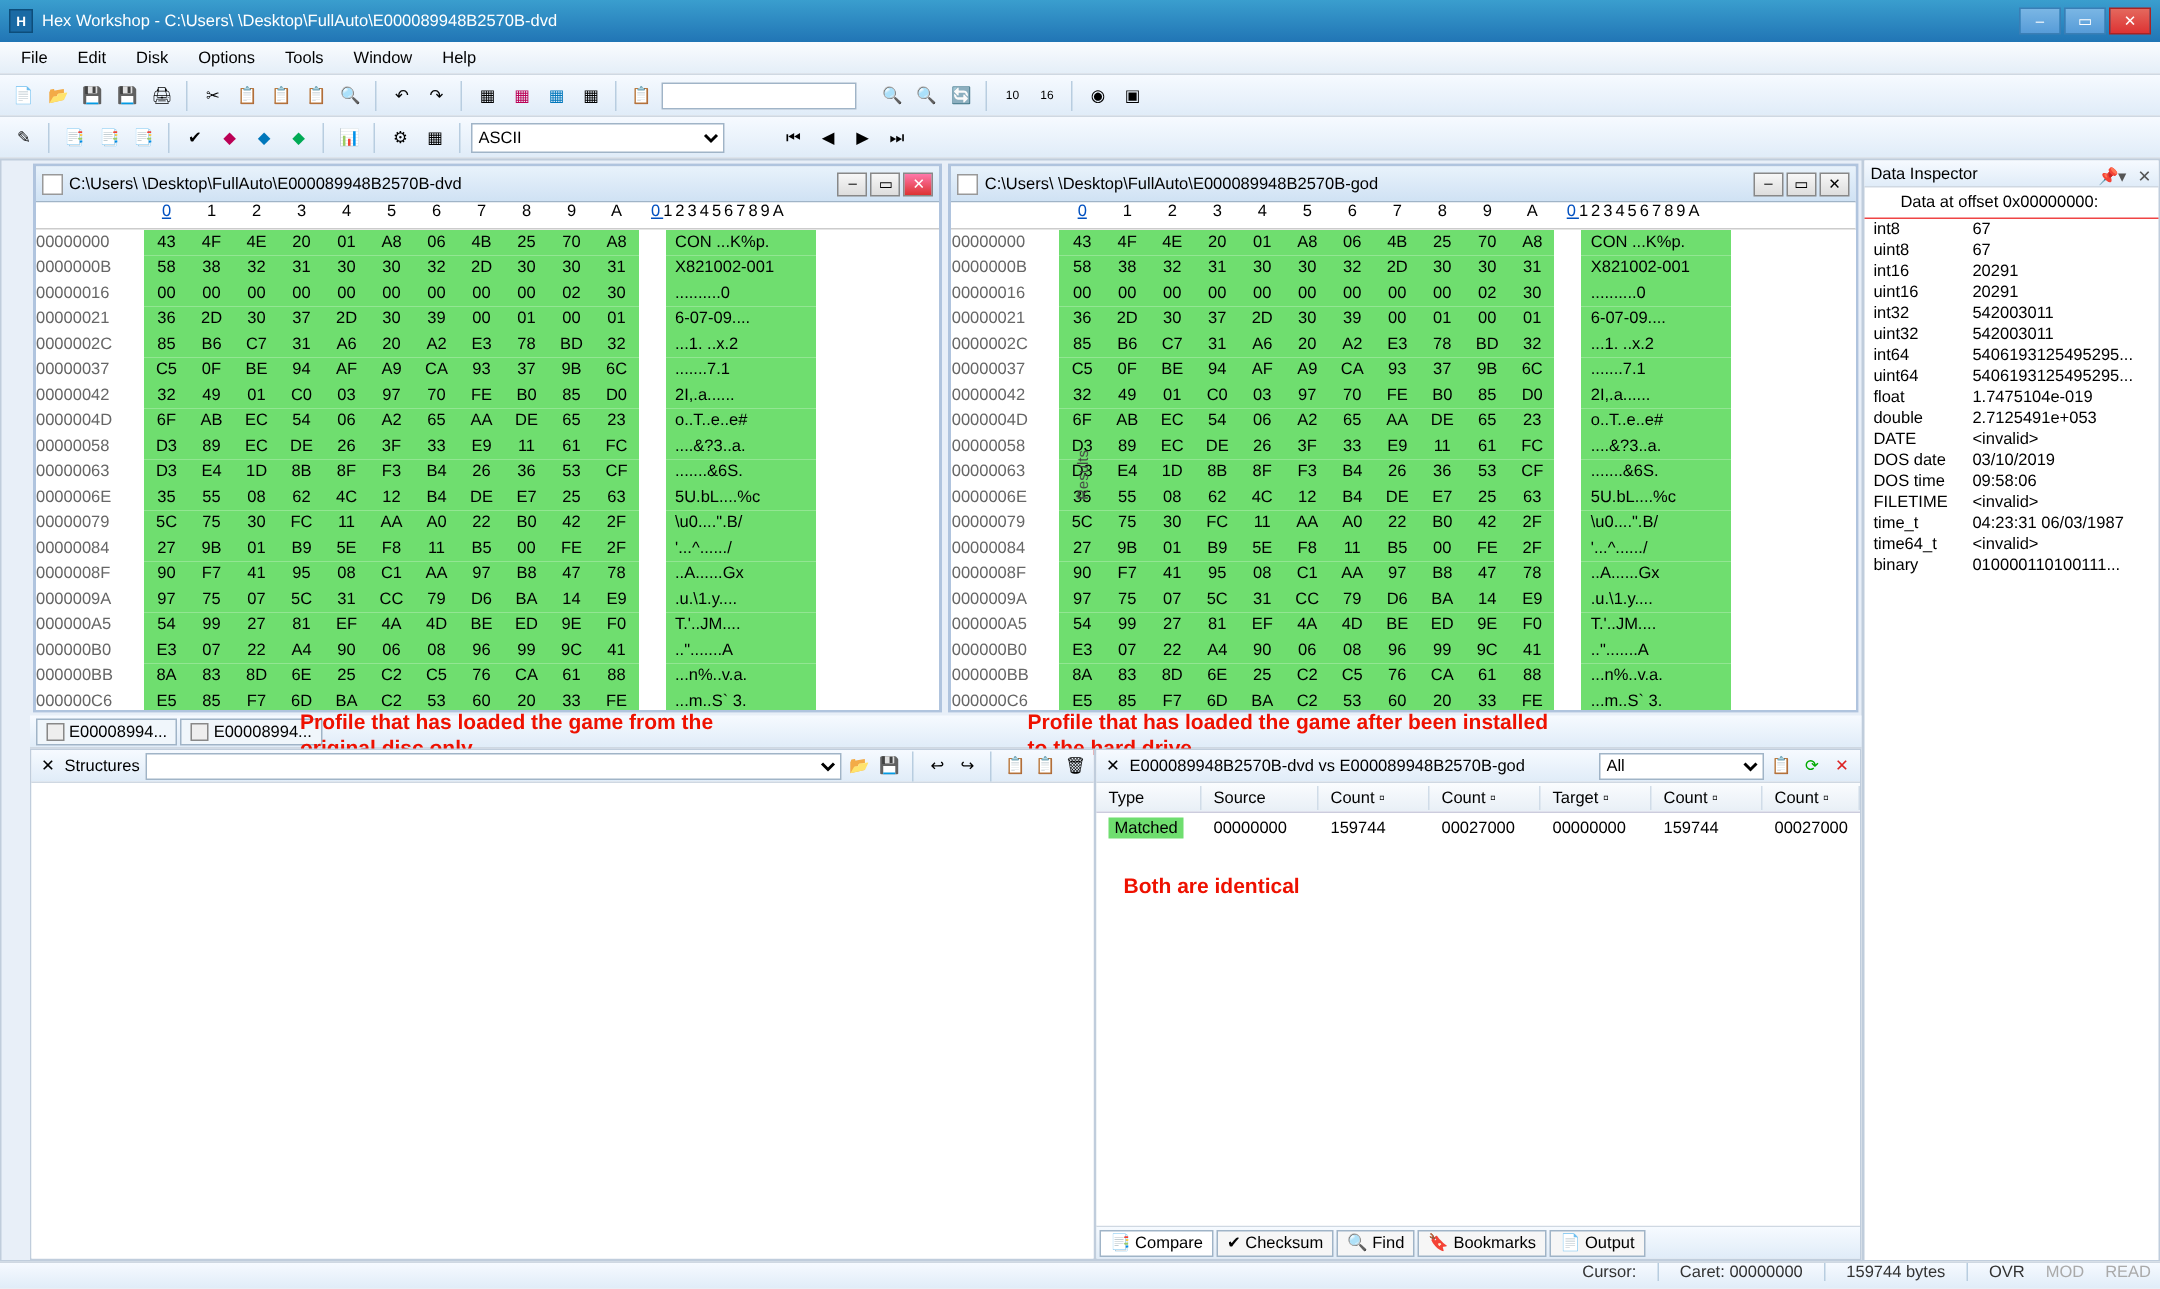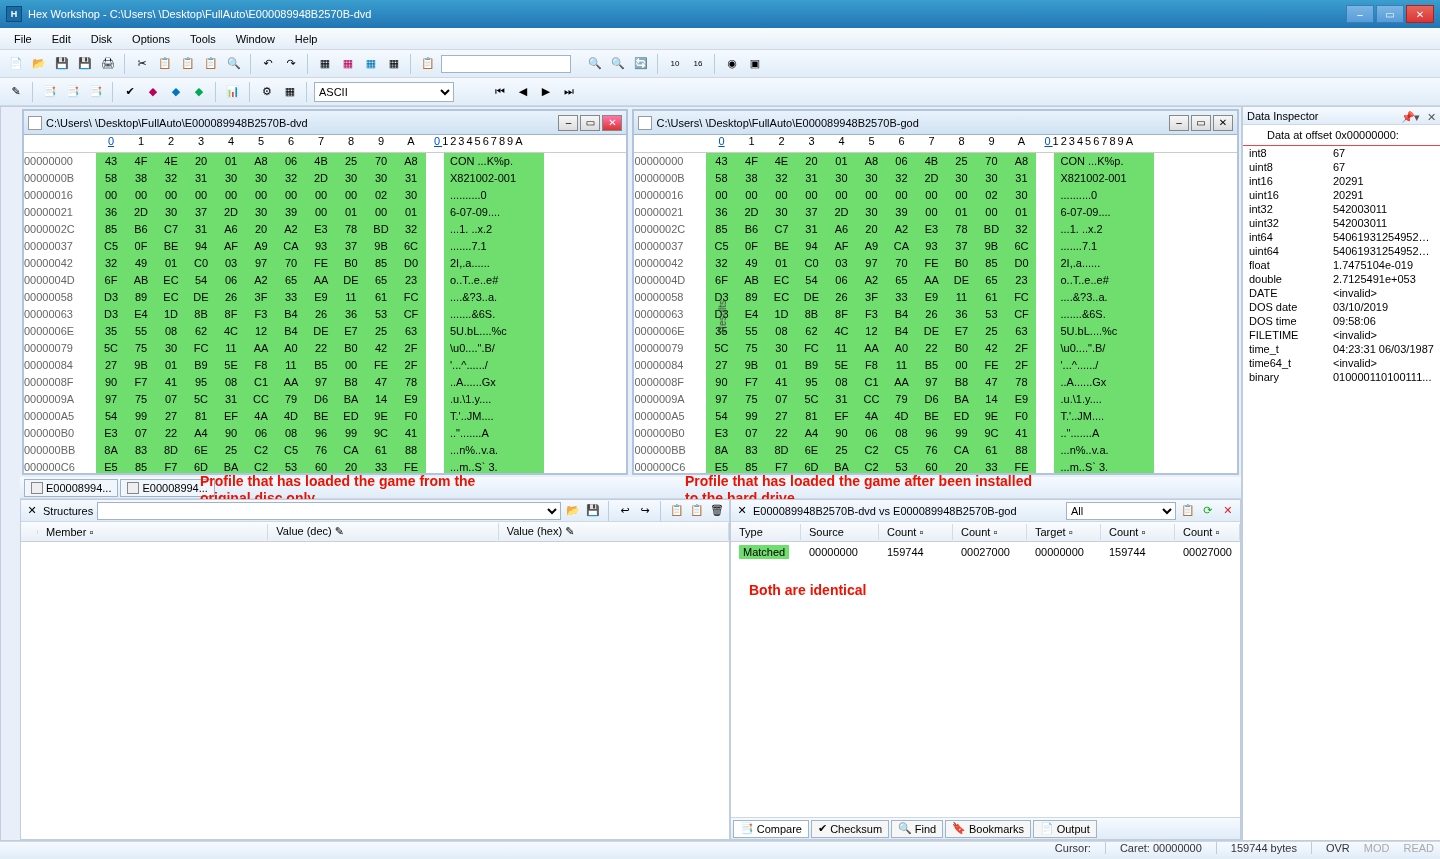--- a/index.html
+++ b/index.html
@@ -15,21 +15,21 @@
 
 
 .menubar { height: 22px; background: linear-gradient(#fafcfe,#e4eef8); display: flex; align-items: center; padding: 0 4px; border-bottom: 1px solid #cfd8e2; }
 .menubar span { padding: 3px 10px; cursor: pointer; }
 
 
 .toolbar { height: 28px; background: linear-gradient(#f6faff,#e0ecf8); border-bottom: 1px solid #cfd8e2; display: flex; align-items: center; padding: 2px 6px; gap: 3px; }
 .tbtn { width: 20px; height: 20px; border: 1px solid transparent; display:flex; align-items:center; justify-content:center; cursor:pointer; font-size:11px; }
 .tsep { width: 2px; height: 20px; border-left: 1px solid #b8cde0; margin: 0 3px; }
 .toolbar input { height: 18px; width: 130px; border: 1px solid #a0b4c7; padding: 1px 3px; }
-.toolbar select { height: 20px; width: 140px; border: 1px solid #a0b4c7; background:#fff; }
+.toolbar select { height: 20px; width: 169px; border: 1px solid #a0b4c7; background:#fff; }
 
 
 .main { display: flex; height: calc(100% - 28px - 22px - 28px - 28px - 18px); position: relative; }
 .workspace-col { flex: 1; display: flex; flex-direction: column; border: 1px solid #c0cddc; background: #e8eff8; padding-left: 19px; }
 .hex-row { display: flex; height: 370px; }
 
 .hex-window { flex: 1; border: 2px solid #b0c4de; background: #fff; margin: 2px; display: flex; flex-direction: column; min-width: 0; }
 .hex-titlebar { height: 24px; background: linear-gradient(#e8f2fb,#d0e2f4); display: flex; align-items: center; padding: 2px 4px; border-bottom: 1px solid #a0b4c7; }
 .hex-titlebar .doc-icon { width:14px;height:14px;background:#fff;border:1px solid #999;margin-right:4px;}
 .hex-titlebar .path { flex:1; overflow:hidden; text-overflow:ellipsis; white-space: nowrap; }
@@ -72,21 +72,21 @@
 .matched-badge { background:#6fde6f; padding:1px 4px; }
 
 
 .data-inspector { width: 200px; border:1px solid #c0cddc; background:#fff; display:flex; flex-direction:column;}
 .di-title { height:18px; background:linear-gradient(#f6faff,#e0ecf8); border-bottom:1px solid #cfd8e2; display:flex; align-items:center; justify-content:space-between; padding:0 4px; font-size:11px;}
 .di-title .pins { display:flex; gap:3px; }
 .di-title .pin { width:10px;height:10px;cursor:pointer; color:#555;}
 .di-offset { padding:4px 24px; border-bottom:1px solid #ef4444;}
 .di-list { flex:1; overflow:auto;}
 .di-row { display:flex; padding:1px 6px; }
-.di-row .k { width:84px; }
+.di-row .k { width:66px; }
 .di-row .v { flex:1; overflow:hidden; text-overflow:ellipsis; white-space:nowrap;}
 
 
 .bottom-tabs { height:22px; background:linear-gradient(#f6faff,#e0ecf8); border-top:1px solid #cfd8e2; display:flex; align-items:center; padding:0 2px; gap:2px;}
 .btab { height:18px; padding:2px 6px; border:1px solid #a0b4c7; background:#f6f6f6; cursor:pointer; display:flex; align-items:center; gap:3px;}
 .btab.active { background:#fff; }
 .side-label-r { position:absolute; right:-2px; writing-mode:vertical-rl; transform:rotate(180deg); font-size:10px; color:#444;}
 
 
 .statusbar { height:18px; background:linear-gradient(#f6faff,#e0ecf8); border-top:1px solid #cfd8e2; display:flex; justify-content:flex-end; padding:0 6px; gap:14px; font-size:11px; color:#333;}
@@ -303,26 +303,20 @@
           <div class="mini-tb">📂</div>
           <div class="mini-tb">💾</div>
           <div class="tsep"></div>
           <div class="mini-tb">↩</div>
           <div class="mini-tb">↪</div>
           <div class="tsep"></div>
           <div class="mini-tb">📋</div>
           <div class="mini-tb">📋</div>
           <div class="mini-tb">🗑</div>
         </div>
-        <div class="cols-header">
-          <div class="ch" style="width:8px;"></div>
-          <div class="ch" style="flex:1;"><span>Member</span> ▫</div>
-          <div class="ch" style="flex:1;"><span>Value (dec)</span> ✎</div>
-          <div class="ch" style="flex:1;"><span>Value (hex)</span> ✎</div>
-        </div>
         <div class="panel-body"></div>
 
       </div>
 
       <div class="panel">
         <div class="panel-header">
           <div class="close-x">✕</div>
           <span class="ph-label" style="flex:1;">E000089948B2570B-dvd vs E000089948B2570B-god</span>
           <select style="width:110px;"><option>All</option></select>
           <div class="mini-tb">📋</div>

